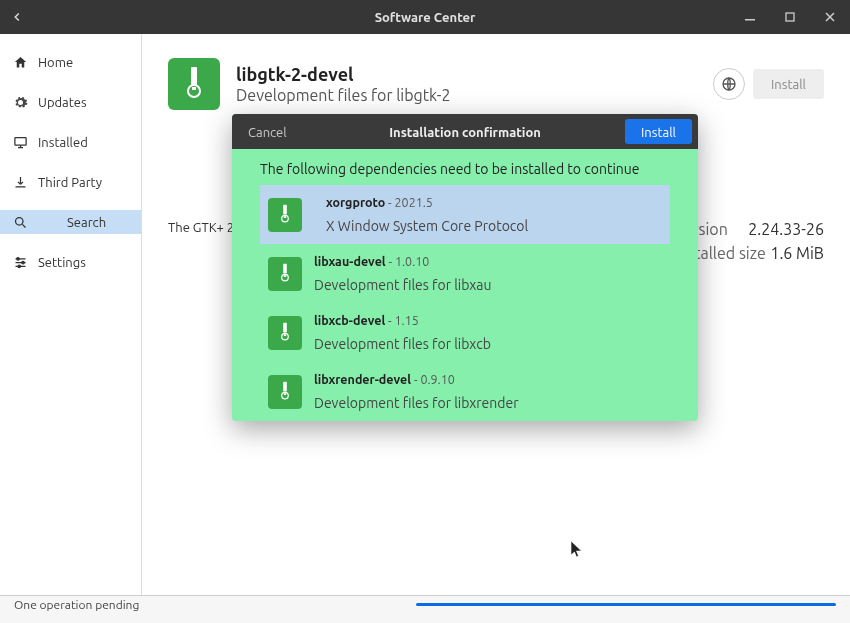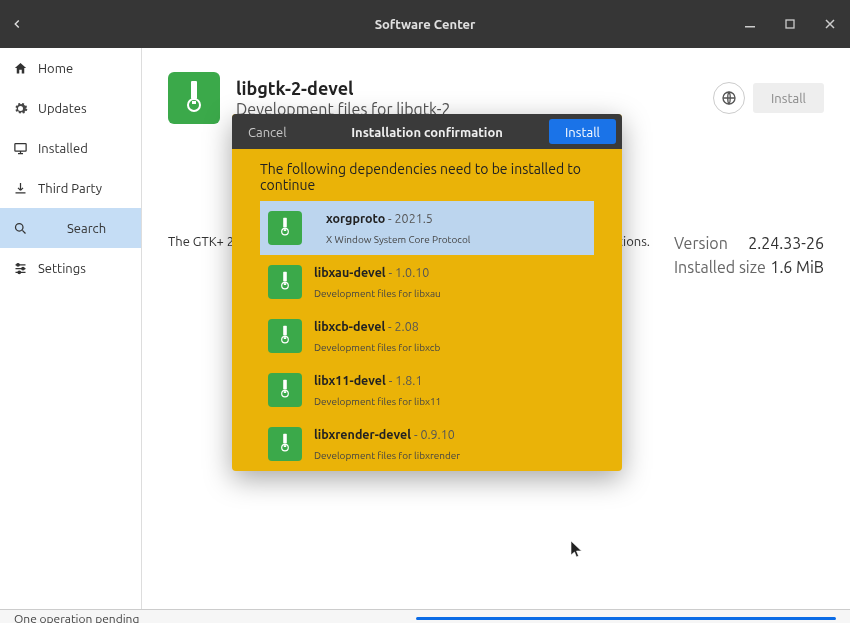--- a/index.html
+++ b/index.html
@@ -1,26 +1,26 @@
 <!DOCTYPE html>
 <html><head>
 <meta charset="utf-8">
 <style>
 * { margin: 0; padding: 0; box-sizing: border-box; font-family: -apple-system, "Segoe UI", Ubuntu, sans-serif; }
 body { width: 850px; height: 623px; background: #f6f6f6; overflow: hidden; position: relative; }
 
-.titlebar { height: 48px; background: #363636; display: flex; align-items: center; color: #e0e0e0; position: relative; }
+.titlebar { height: 34px; background: #363636; display: flex; align-items: center; color: #e0e0e0; position: relative; }
 .titlebar .back { width: 34px; height: 34px; display: flex; align-items: center; justify-content: center; cursor: pointer; }
 .titlebar .title { position: absolute; left: 50%; transform: translateX(-50%); font-size: 13px; font-weight: 600; }
 .titlebar .win-controls { position: absolute; right: 0; display: flex; }
 .titlebar .win-btn { width: 40px; height: 34px; display: flex; align-items: center; justify-content: center; cursor: pointer; }
 
 .layout { display: flex; height: calc(100% - 34px - 28px); }
 .sidebar { width: 142px; background: #fff; border-right: 1px solid #ddd; }
-.nav-item { display: flex; align-items: center; gap: 10px; padding: 12px 12px; font-size: 13px; color: #333; cursor: pointer; }
+.nav-item { display: flex; align-items: center; gap: 10px; padding: 4px 12px; font-size: 13px; color: #333; cursor: pointer; margin-top: 16px; }
 .nav-item.active { background: #c5ddf5; gap: 39px; }
 .nav-item .icon { width: 16px; height: 16px; display: flex; align-items: center; justify-content: center; color: #333; }
 
 .main { flex: 1; background: #fff; padding: 24px 26px; position: relative; overflow: hidden; }
 .header { display: flex; align-items: center; gap: 16px; }
 .pkg-icon { width: 52px; height: 52px; background: #3ba94a; border-radius: 6px; position: relative; display:flex; align-items:center; justify-content:center; }
 .pkg-info h1 { font-size: 18px; font-weight: 700; color: #222; }
 .pkg-info .sub { font-size: 16px; color: #555; margin-top: 2px; }
 .header-actions { margin-left: auto; display: flex; gap: 8px; align-items: center; }
 .circle-btn { width: 32px; height: 32px; border-radius: 50%; background: #fff; border: 1px solid #ccc; display: flex; align-items: center; justify-content: center; cursor: pointer; }
@@ -30,35 +30,35 @@
 .meta { width: 150px; font-size: 16px; }
 .meta-row { display: flex; justify-content: space-between; margin-bottom: 6px; }
 .meta-label { color: #666; }
 .tab-ghost { position:absolute; top:128px; left:370px; font-size:12px; color:#555; border:1px solid #ddd; background:#fff; padding:6px 14px; border-radius:3px; }
 
 .statusbar { height: 18px; display: flex; align-items: center; padding: 0 14px; font-size: 12px; color: #444; border-top: 1px solid #ccc; background:#f6f6f6; }
 .progress-track { margin-left: auto; width: 420px; height: 3px; background: #ccc; border-radius: 2px; overflow: hidden; }
 .progress-fill { height: 100%; background: #0a6be6; width: 100%; }
 
 
-.dialog { position: absolute; top: 114px; left: 232px; width: 390px; background: #eab308; border-radius: 4px; box-shadow: 0 8px 28px rgba(0,0,0,.35); overflow: hidden; }
+.dialog { position: absolute; top: 114px; left: 232px; width: 466px; background: #86efac; border-radius: 4px; box-shadow: 0 8px 28px rgba(0,0,0,.35); overflow: hidden; }
 .dlg-header { height: 35px; background: #3a3a3a; display: flex; align-items: center; color: #ddd; font-size: 13px; position: relative; }
 .dlg-cancel { padding: 0 16px; cursor: pointer; color: #c8c8c8; }
 .dlg-title { position: absolute; left: 50%; transform: translateX(-50%); font-weight: 600; color: #eee; }
 .dlg-install { position: absolute; right: 6px; top: 5px; bottom: 5px; padding: 0 16px; background: #1a73e8; color: #fff; border: none; border-radius: 3px; font-size: 13px; cursor: pointer; display:flex; align-items:center;}
 .dlg-body { padding: 12px 28px 0; }
 .dlg-msg { font-size: 14px; color: #222; margin-bottom: 8px; }
 .dep-list { max-height: 306px; overflow: hidden; }
 .dep { display: flex; align-items: center; gap: 12px; padding: 10px 8px; }
 .dep.selected { background: #bcd5ee; gap: 24px; }
 .dep-icon { width: 34px; height: 34px; background: #3ba94a; border-radius: 4px; display:flex; align-items:center; justify-content:center; flex-shrink:0; }
 .dep-txt { font-size: 12.5px; }
 .dep-name { font-weight: 700; color: #222; }
 .dep-ver { font-weight: 400; color: #555; }
-.dep-desc { color: #444; margin-top: 9px; font-size:10px;}
+.dep-desc { color: #444; margin-top: 9px; font-size:14px;}
 .cursor { position:absolute; top:540px; left:570px; pointer-events:none; }
 
 svg { display: block; }
 </style>
 </head>
 <body>
 
 <div class="titlebar">
   <div class="back">
     <svg width="14" height="14" viewBox="0 0 24 24" fill="none" stroke="#ddd" stroke-width="2.5">
@@ -230,35 +230,22 @@
         </div>
         <div class="dep">
     <div class="dep-icon">
       <svg width="18" height="22" viewBox="0 0 30 34">
               <rect x="12" y="0" width="6" height="16" fill="#fff" rx="1"></rect>
               <circle cx="15" cy="23" r="5.5" fill="none" stroke="#fff" stroke-width="2"></circle>
               <rect x="13" y="19" width="4" height="3" fill="#fff"></rect>
             </svg>
     </div>
     <div class="dep-txt">
-      <div><span class="dep-name">libxcb-devel</span><span class="dep-ver"> - 2.08</span></div>
+      <div><span class="dep-name">libxcb-devel</span><span class="dep-ver"> - 1.15</span></div>
       <div class="dep-desc">Development files for libxcb</div>
-    </div>
-        </div>
-        <div class="dep">
-    <div class="dep-icon">
-      <svg width="18" height="22" viewBox="0 0 30 34">
-              <rect x="12" y="0" width="6" height="16" fill="#fff" rx="1"></rect>
-              <circle cx="15" cy="23" r="5.5" fill="none" stroke="#fff" stroke-width="2"></circle>
-              <rect x="13" y="19" width="4" height="3" fill="#fff"></rect>
-            </svg>
-    </div>
-    <div class="dep-txt">
-      <div><span class="dep-name">libx11-devel</span><span class="dep-ver"> - 1.8.1</span></div>
-      <div class="dep-desc">Development files for libx11</div>
     </div>
         </div>
         <div class="dep">
     <div class="dep-icon">
       <svg width="18" height="22" viewBox="0 0 30 34">
               <rect x="12" y="0" width="6" height="16" fill="#fff" rx="1"></rect>
               <circle cx="15" cy="23" r="5.5" fill="none" stroke="#fff" stroke-width="2"></circle>
               <rect x="13" y="19" width="4" height="3" fill="#fff"></rect>
             </svg>
     </div>

